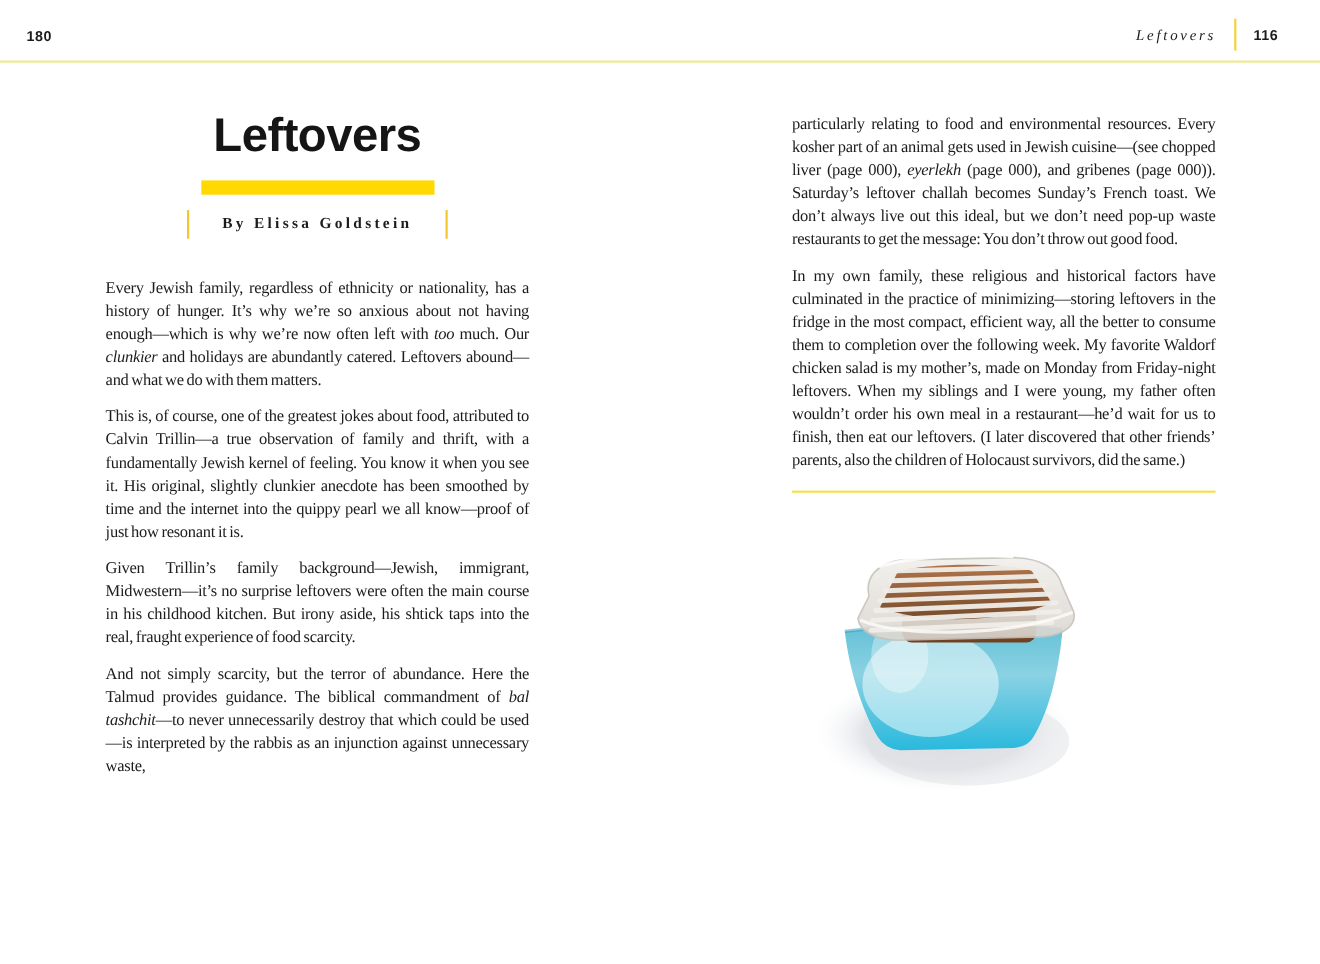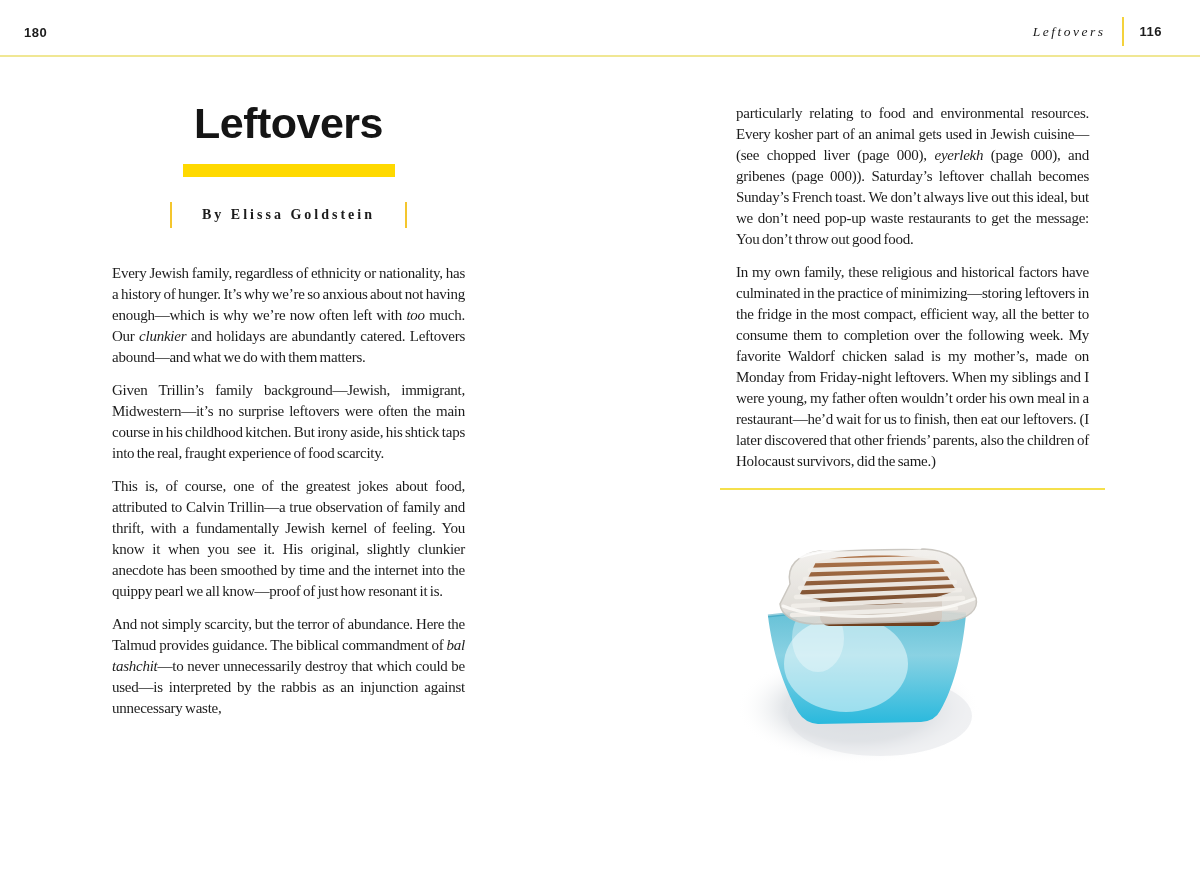--- a/index.html
+++ b/index.html
@@ -29,31 +29,31 @@
   .col-right{left:720px;top:103px;}
 
   
   .chapter-title{
     margin:0;text-align:center;
     font-family:"Liberation Sans", sans-serif;font-weight:700;
     font-size:43px;line-height:46px;letter-spacing:-0.5px;color:#151515;
   }
   .accent-bar{width:212px;height:13px;margin:18px auto 0;}
   .byline{
-    display:table;margin:25px auto 0;padding:5px 30px;
+    display:table;margin:14px auto 0;padding:5px 30px;
     font-family:"Liberation Serif", serif;font-weight:700;font-size:14px;
     letter-spacing:3px;white-space:nowrap;
     border-left:2px solid #f4c62e;border-right:2px solid #f4c62e;
   }
 
   
   .paragraphs{margin-top:35px;}
   .col-right .paragraphs{margin-top:0;}
   .paragraphs p{
-    margin:0 16px 12px;font-size:15px;line-height:21px;text-align:justify;
+    margin:0 0 12px;font-size:15px;line-height:21px;text-align:justify;
     letter-spacing:-0.25px;word-spacing:-1px;
   }
   .paragraphs p:last-child{margin-bottom:0;}
   .paragraphs i{font-style:italic;}
 
   
   .end-rule{height:2px;margin:16px 0 38px;background:#f5e04c;}
   .photo{display:block;margin:0 auto 0 8px;}
 </style>
 </head>
@@ -69,22 +69,22 @@
 
 <div class="top-rule"></div>
 
 <section class="col col-left">
   <h1 class="chapter-title">Leftovers</h1>
   <div class="accent-bar" style="background:#ffd900;"></div>
   <div class="byline">By Elissa Goldstein</div>
 
   <div class="paragraphs">
     <p>Every Jewish family, regardless of ethnicity or nationality, has a history of hunger. It’s why we’re so anxious about not having enough—which is why we’re now often left with <i>too</i> much. Our <i>clunkier</i> and holidays are abundantly catered. Leftovers abound—and what we do with them matters.</p>
+    <p>This is, of course, one of the greatest jokes about food, attributed to Calvin Trillin—a true observation of family and thrift, with a fundamentally Jewish kernel of feeling. You know it when you see it. His original, slightly clunkier anecdote has been smoothed by time and the internet into the quippy pearl we all know—proof of just how resonant it is.</p>
     <p>Given Trillin’s family background—Jewish, immigrant, Midwestern—it’s no surprise leftovers were often the main course in his childhood kitchen. But irony aside, his shtick taps into the real, fraught experience of food scarcity.</p>
-    <p>This is, of course, one of the greatest jokes about food, attributed to Calvin Trillin—a true observation of family and thrift, with a fundamentally Jewish kernel of feeling. You know it when you see it. His original, slightly clunkier anecdote has been smoothed by time and the internet into the quippy pearl we all know—proof of just how resonant it is.</p>
     <p>And not simply scarcity, but the terror of abundance. Here the Talmud provides guidance. The biblical commandment of <i>bal tashchit</i>—to never unnecessarily destroy that which could be used—is interpreted by the rabbis as an injunction against unnecessary waste,</p>
   </div>
 </section>
 
 <section class="col col-right">
   <div class="paragraphs">
     <p>particularly relating to food and environmental resources. Every kosher part of an animal gets used in Jewish cuisine—(see chopped liver (page 000), <i>eyerlekh</i> (page 000), and gribenes (page 000)). Saturday’s leftover challah becomes Sunday’s French toast. We don’t always live out this ideal, but we don’t need pop-up waste restaurants to get the message: You don’t throw out good food.</p>
     <p>In my own family, these religious and historical factors have culminated in the practice of minimizing—storing leftovers in the fridge in the most compact, efficient way, all the better to consume them to completion over the following week. My favorite Waldorf chicken salad is my mother’s, made on Monday from Friday-night leftovers. When my siblings and I were young, my father often wouldn’t order his own meal in a restaurant—he’d wait for us to finish, then eat our leftovers. (I later discovered that other friends’ parents, also the children of Holocaust survivors, did the same.)</p>
   </div>
 

